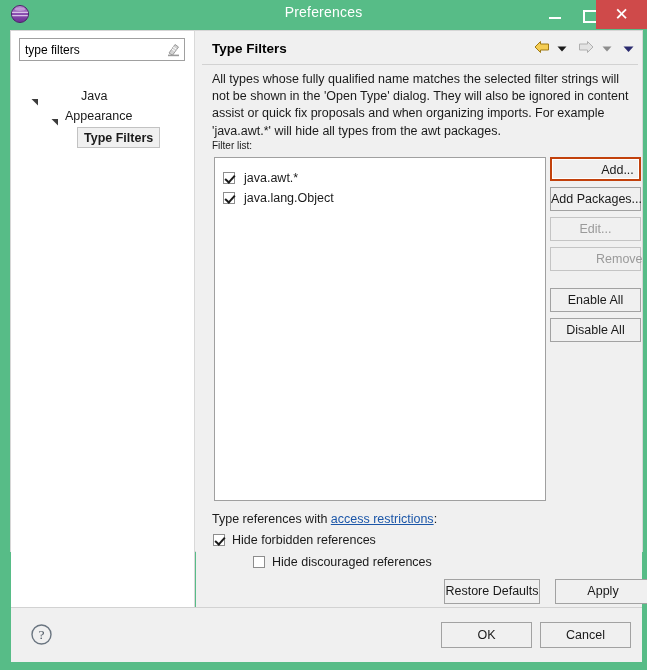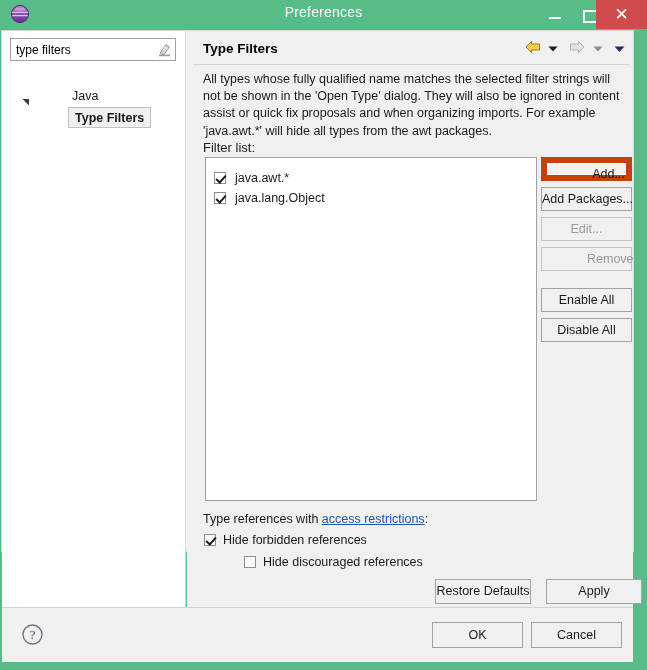--- a/index.html
+++ b/index.html
@@ -65,21 +65,21 @@
     border: 2px solid #ffffff; box-sizing: content-box;
   }
   #btn-close .glyph {
     position: absolute; left: 0; top: 0; width: 51px; height: 29px;
     color: #ffffff; font-size: 17px; line-height: 29px; text-align: center;
   }
 
   
   #client {
     position: absolute;
-    left: 1px; top: 30px;
+    left: 10px; top: 30px;
     width: 633px; height: 522px;
     background: #f0f0f0;
     border: 1px solid #d6d6d6;
     box-sizing: border-box;
   }
 
   
   #sidebar {
     position: absolute;
     left: 0; top: 0;
@@ -184,21 +184,21 @@
     position: absolute;
     left: 16px; top: 40px;
     width: 418px;
     font-size: 12.5px;
     line-height: 17.2px;
     color: #1a1a1a;
   }
   #filter-list-label {
     position: absolute;
     left: 16px; top: 109px;
-    font-size: 13px;
+    font-size: 10px;
     color: #1a1a1a;
   }
 
   #filter-list {
     position: absolute;
     left: 18px; top: 126px;
     width: 332px; height: 344px;
     background: #ffffff;
     border: 1px solid #a0a0a0;
     box-sizing: border-box;
@@ -246,21 +246,21 @@
     font-family: "Liberation Sans", sans-serif;
     font-size: 12.5px;
     color: #1a1a1a;
     text-align: center;
     line-height: 22px;
     padding: 0;
     cursor: default;
     white-space: nowrap;
   }
   .sidebtn.focused {
-    border: 6px solid #c2410c;
+    border: 2px solid #c2410c;
     box-shadow: inset 0 0 0 1px #ffffff;
     padding-left: 44px;
   }
   .sidebtn.disabled {
     color: #9a9a9a;
     border-color: #c4c4c4;
   }
   #btn-add          { top: 126px; }
   #btn-add-packages { top: 156px; }
   #btn-edit         { top: 186px; }
@@ -395,20 +395,28 @@
 
         <div class="tree-row">
           <span class="tree-arrow" style="left:20px;">
             <svg width="8" height="8" viewBox="0 0 8 8">
               <path d="M0.5 1 L7 1 L7 7.5 Z" fill="#3c3c3c"></path>
             </svg>
           </span>
           <span class="tree-label" style="left:34px;margin-left:36px;">Java</span>
         </div>
 
+        <div class="tree-row">
+          <span class="tree-arrow" style="left:40px;">
+            <svg width="8" height="8" viewBox="0 0 8 8">
+              <path d="M0.5 1 L7 1 L7 7.5 Z" fill="#3c3c3c"></path>
+            </svg>
+          </span>
+          <span class="tree-label" style="left:54px;">Appearance</span>
+        </div>
 
         <div class="tree-row" style="height:24px;">
           <span class="tree-label selected" style="left:66px;top:1px;">Type Filters</span>
         </div>
 
       </div>
     </div>
 
     <div id="panel">
 

